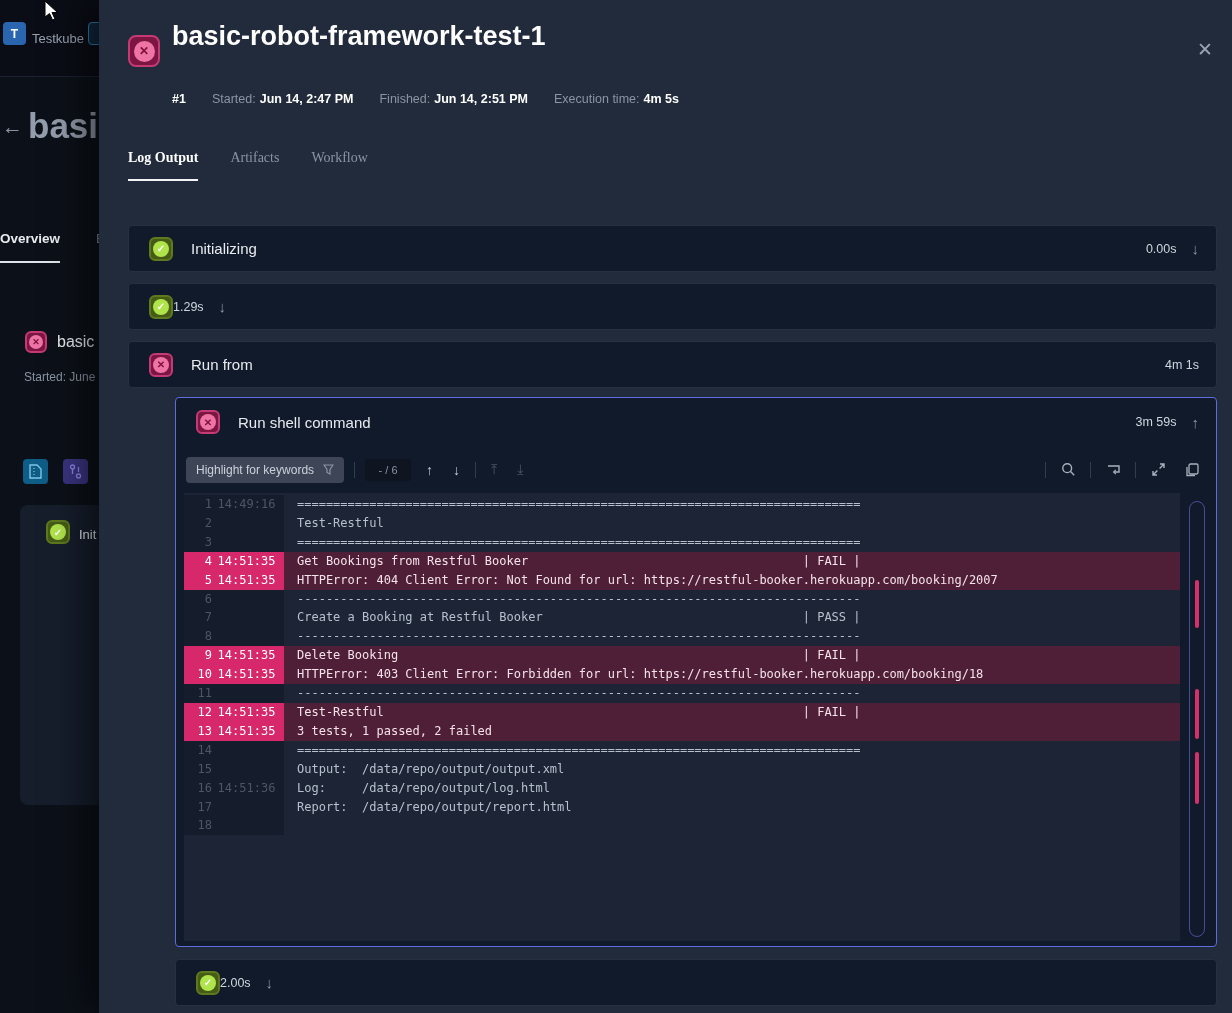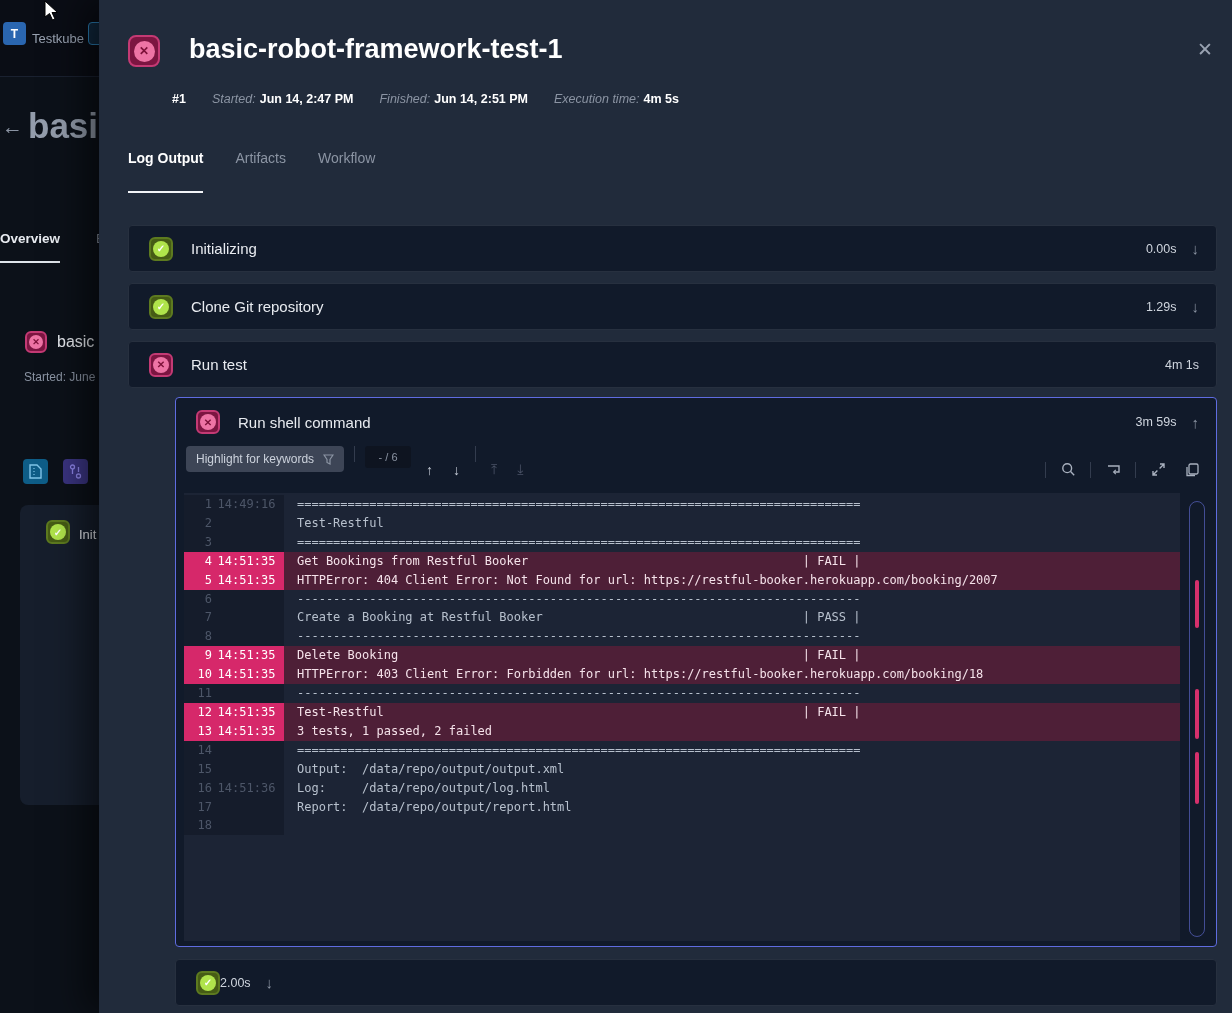--- a/index.html
+++ b/index.html
@@ -35,40 +35,40 @@
   .st-pink { background:#7c1541; border:2px solid #c43a74; }
   .st-pink .dot { background:#ee74a5; color:#7c1038; }
   .st-sm { width:22px; height:22px; border-radius:6px; }
   .st-sm .dot { width:14px; height:14px; font-size:9px; }
   .st-lg { width:32px; height:32px; border-radius:8px; }
   .st-lg .dot { width:21px; height:21px; font-size:12px; }
 
   
   .drawer { position:absolute; left:99px; top:0; width:1133px; height:1013px; background:#212b3b; box-shadow:-14px 0 34px rgba(0,0,0,.55); }
   .d-header-icon { position:absolute; left:29px; top:35px; }
-  .d-title { position:absolute; left:73px; top:34px; font-size:27px; font-weight:700; color:#ffffff; white-space:nowrap;margin-left:17px; }
+  .d-title { position:absolute; left:73px; top:21px; font-size:27px; font-weight:700; color:#ffffff; white-space:nowrap; }
   .d-close { position:absolute; left:1098px; top:38px; font-size:19px; color:#99a2b1; cursor:pointer; }
   .d-meta { position:absolute; left:73px; top:92px; display:flex; align-items:center; gap:26px; font-size:12.5px; }
   .d-meta .num { color:#ffffff; font-weight:700; }
-  .d-meta .lbl { color:#8b94a3;font-style:italic; }
+  .d-meta .lbl { color:#8b94a3; }
   .d-meta .val { color:#ffffff; font-weight:700; margin-left:4px; }
   .d-tabs { position:absolute; left:29px; top:150px; display:flex; gap:32px; }
-  .d-tab { font-size:14px; color:#8b94a3; padding-bottom:25px; cursor:pointer; }
+  .d-tab { font-size:14px; color:#8b94a3; padding-bottom:13px; cursor:pointer;font-family:Liberation Serif, serif; }
   .d-tab.active { color:#ffffff; font-weight:700; border-bottom:2px solid #f2f4f7; }
 
   .d-body { position:absolute; left:29px; top:225px; width:1089px; }
   .step-row { height:47px; background:#111a2a; border:1px solid #27303f; border-radius:4px; display:flex; align-items:center; padding:0 17px 0 20px; margin-bottom:11px; }
   .step-label { margin-left:18px; font-size:15px; color:#e8ebf0; flex:1; }
   .step-duration { font-size:12.5px; color:#cfd5de; }
   .step-chevron { font-size:15px; color:#8b94a3; margin-left:15px; cursor:pointer; }
 
   .shell-panel { margin-left:47px; margin-top:-2px; height:550px; background:#111a2a; border:1px solid #5f6ce0; border-radius:4px; position:relative; margin-bottom:12px; }
   .shell-head { height:48px; display:flex; align-items:center; padding:0 17px 0 20px; }
 
-  .toolbar { height:47px; display:flex; padding:0 12px 0 10px; gap:10px; }
+  .toolbar { height:47px; display:flex; align-items:center; padding:0 12px 0 10px; gap:10px; }
   .hl-pill { height:26px; background:#3d4556; border-radius:4px; display:flex; align-items:center; gap:9px; padding:0 10px; font-size:12px; color:#ccd2dc; cursor:pointer; }
   .tb-div { width:1px; height:16px; background:#333c4e; }
   .match-box { width:46px; height:22px; background:#0e1420; border-radius:3px; color:#8b94a3; font-size:11px; display:flex; align-items:center; justify-content:center; }
   .tb-btn { background:none; border:none; color:#c6cdd8; font-size:14px; cursor:pointer; padding:2px 5px; }
   .tb-btn.dim { color:#4a5266; }
   .tb-right { margin-left:auto; display:flex; align-items:center; gap:10px; }
   .tb-ic { width:24px; height:24px; display:flex; align-items:center; justify-content:center; cursor:pointer; }
 
   .log-area { position:absolute; left:8px; top:95px; right:8px; bottom:5px; }
   .log-scroll { position:absolute; left:0; top:0; right:28px; bottom:0; background:#1c2435; overflow:hidden; font-family:"DejaVu Sans Mono", monospace; font-size:12px; }
@@ -167,30 +167,29 @@
         </div>
       <div class="step-label">Initializing</div>
       <div class="step-duration">0.00s</div>
       <div class="step-chevron">↓</div>
     </div>
 
     <div class="step-row">
       <div class="st-icon st-green">
           <span class="dot">✓</span>
         </div>
-      <div class="step-label">Clone Git repository</div>
       <div class="step-duration">1.29s</div>
       <div class="step-chevron">↓</div>
     </div>
 
     <div class="step-row">
       <div class="st-icon st-pink">
           <span class="dot">✕</span>
         </div>
-      <div class="step-label">Run test</div>
+      <div class="step-label">Run from</div>
       <div class="step-duration">4m 1s</div>
     </div>
 
     <div class="shell-panel">
       <div class="shell-head">
         <div class="st-icon st-pink">
             <span class="dot">✕</span>
           </div>
         <div class="step-label">Run shell command</div>
         <div class="step-duration">3m 59s</div>

